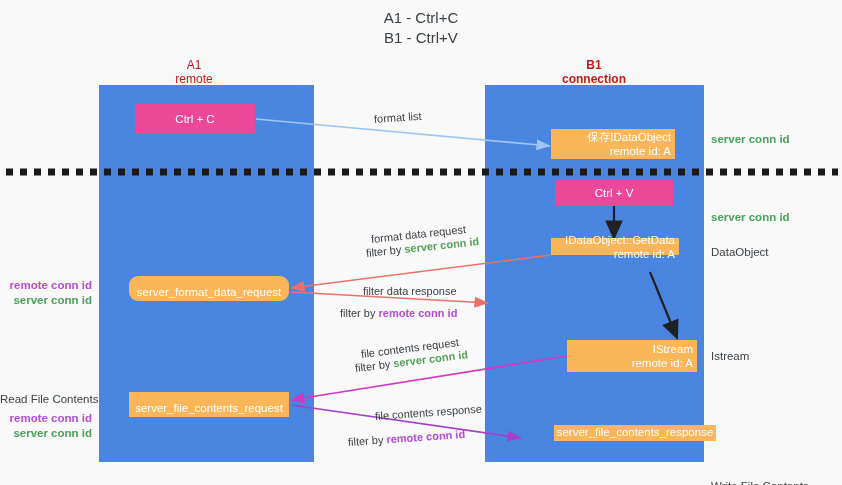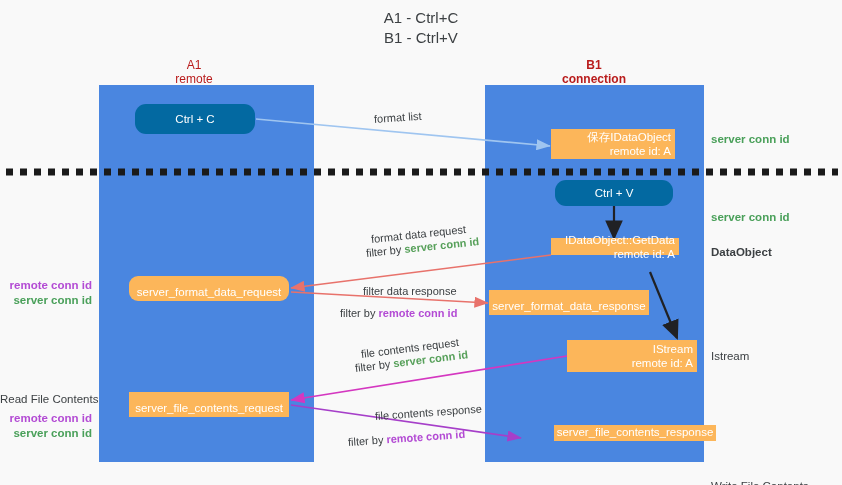--- a/index.html
+++ b/index.html
@@ -56,21 +56,21 @@
     display: flex;
     align-items: center;
     justify-content: center;
     text-align: center;
     color: #ffffff;
     font-size: 11.5px;
     line-height: 14px;
     box-sizing: border-box;
     padding: 2px 4px;
   }
-  .node.green { background: #0369a1; border-radius: 11px; }
+  .node.green { background: #ec4899; }
   .node.orange { background: #fbb košt; align-items: flex-end; }
   .node.orange { background: #fcb65a; }
 
   
   .edge-label {
     font-size: 11px;
     color: #3c4043;
     white-space: nowrap;
     line-height: 14px;
   }
@@ -162,21 +162,20 @@
 
   <div class="abs node green" style="left:555px; top:180px; width:118px; height:26px;">Ctrl + V</div>
 
   <div class="abs node orange" style="left:551px; top:238px; width:128px; height:17px; flex-direction:column;">
     <span>IDataObject::GetData</span>
     <span>remote id: A</span>
   </div>
 
   <div class="abs node orange" style="left:129px; top:276px; width:160px; height:25px;border-radius:9px;">server_format_data_request</div>
 
-  <div class="abs node orange" style="left:489px; top:290px; width:160px; height:25px;">server_format_data_response</div>
 
   <div class="abs node orange" style="left:567px; top:340px; width:130px; height:32px; flex-direction:column;">
     <span>IStream</span>
     <span>remote id: A</span>
   </div>
 
   <div class="abs node orange" style="left:129px; top:392px; width:160px; height:25px;">server_file_contents_request</div>
 
   <div class="abs node orange" style="left:523px; top:425px; width:162px; height:16px;margin-left:31px;">server_file_contents_response</div>
 
@@ -197,21 +196,21 @@
     <span>filter by </span><span class="green-txt">server conn id</span>
   </div>
 
   <div class="abs edge-label" style="left:375px; top:409px; transform:rotate(-4deg); transform-origin:left center;">file contents response</div>
   <div class="abs edge-label" style="left:348px; top:435px; transform:rotate(-4deg); transform-origin:left center;">
     <span>filter by </span><span class="purple-txt">remote conn id</span>
   </div>
 
   <div class="abs side-note green-bold" style="left:711px; top:132px;">server conn id</div>
   <div class="abs side-note green-bold" style="left:711px; top:210px;">server conn id</div>
-  <div class="abs side-note" style="left:711px; top:245px;font-weight:bold;">DataObject</div>
+  <div class="abs side-note" style="left:711px; top:245px;">DataObject</div>
   <div class="abs side-note" style="left:711px; top:349px;">Istream</div>
   <div class="abs side-note" style="left:711px; top:431px;margin-top:48px;">Write File Contents</div>
 
   <div class="abs left-note" style="left:0px; top:278px; width:92px;">
     <span class="cid-remote">remote conn id</span>
     <span class="cid-server">server conn id</span>
   </div>
 
   <div class="abs left-note" style="left:0px; top:392px; width:92px;">Read File Contents</div>
   <div class="abs left-note" style="left:0px; top:411px; width:92px;">

